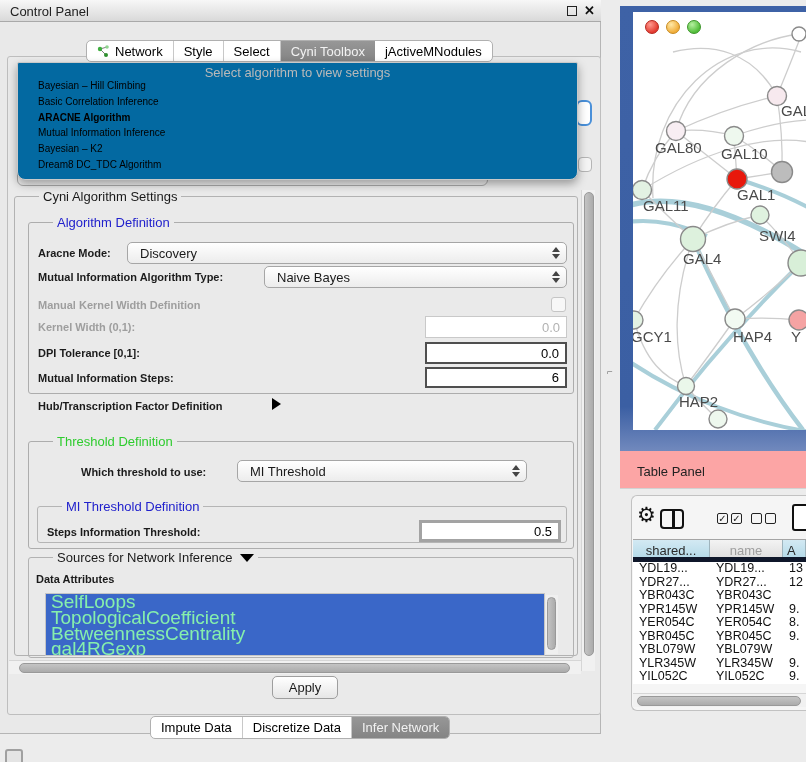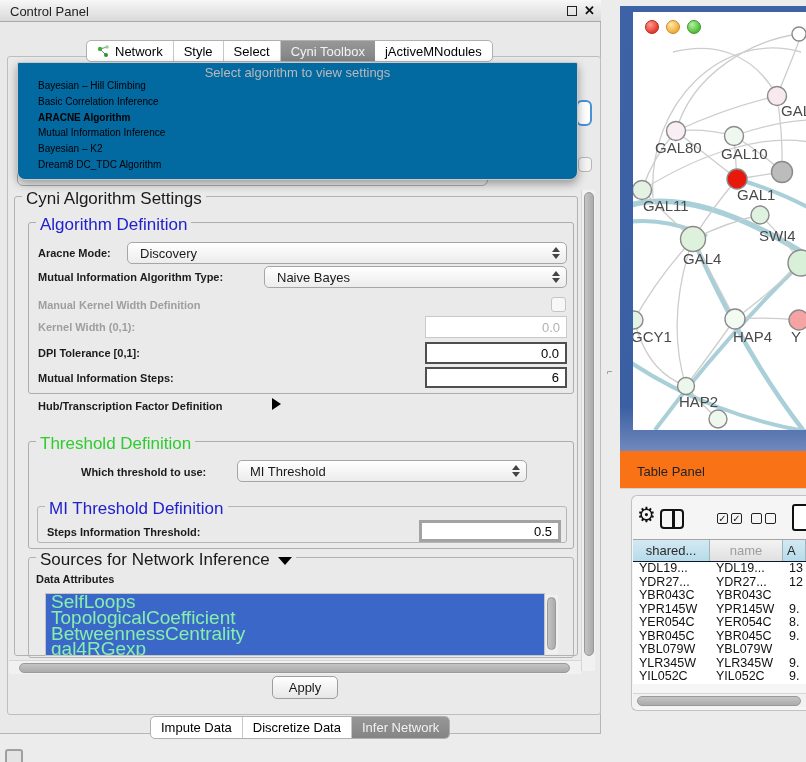--- a/index.html
+++ b/index.html
@@ -40,21 +40,21 @@
                 border-radius:6px; background:linear-gradient(#fdfdfd,#ededed); }
   .frag-blue { left:576px; top:100px; width:16px; height:26px; border:2.5px solid #4a90d9;
                border-radius:6px; background:#fff; }
   .frag-gray { left:578px; top:157px; width:14px; height:15px; border:1px solid #b5b5b5;
                border-radius:4px; background:#f4f4f4; }
   .outer-panel { left:7px; top:56px; width:594px; height:659px; border:1px solid #bebebe;
                  border-radius:3px; background:#eaeaea; }
 
   
   .groupbox { border:1px solid #b2b2b2; border-radius:3px; }
-  .legend { position:absolute; font-size:17px; background:#eaeaea; padding:0 4px; white-space:nowrap; }
+  .legend { position:absolute; font-size:13px; background:#eaeaea; padding:0 4px; white-space:nowrap;margin-left:17px; }
   .blabel { font-size:11px; font-weight:bold; color:#1b1b1b; white-space:nowrap; }
   .gray { color:#9e9e9e !important; }
   .combo { background:linear-gradient(#ffffff,#ececec); border:1px solid #a6a6a6;
            border-radius:5px; font-size:13px; display:flex; align-items:center;gap:40px; }
   .combo .ctext { padding-left:12px; flex:1; }
   .stepper { width:16px; display:flex; flex-direction:column; align-items:center; gap:2px; padding-right:4px; }
   .tri-up { width:0; height:0; border-left:4px solid transparent; border-right:4px solid transparent;
             border-bottom:5px solid #444; }
   .tri-dn { width:0; height:0; border-left:4px solid transparent; border-right:4px solid transparent;
             border-top:5px solid #444; }
@@ -87,35 +87,35 @@
   
   .net-window { left:620px; top:6px; width:186px; height:445px;
                 background:linear-gradient(#3e62a6 0%, #3b5fa3 90%, #7189bd 100%); }
   .net-canvas { position:absolute; left:13px; top:6px; right:0; bottom:21px; background:#fff; overflow:hidden; }
   .tl { position:absolute; top:8px; width:14px; height:14px; border-radius:50%; }
   .tl-red { left:12px; background:radial-gradient(circle at 35% 30%, #ff9a90, #e33b30 70%); border:1px solid #b5251d;}
   .tl-yellow { left:33px; background:radial-gradient(circle at 35% 30%, #ffe9a8, #f0ad3a 70%); border:1px solid #c78a1e;}
   .tl-green { left:54px; background:radial-gradient(circle at 35% 30%, #b5f0a0, #52bd3a 70%); border:1px solid #3a9427;}
 
   
-  .tp-titlebar { left:620px; top:451px; width:186px; height:38px; background:#f97316;
+  .tp-titlebar { left:620px; top:451px; width:186px; height:38px; background:#fca5a5;
                  border-bottom:1px solid #d2d2d2; }
   .tp-title { position:absolute; left:17px; top:13px; font-size:13px; color:#222; }
   .tp-panel { left:631px; top:495px; width:175px; height:216px; background:#f5f5f5;
               border:1px solid #c2c2c2; border-right:none; border-radius:6px 0 0 6px; }
   .gear { position:absolute; left:5px; top:7px; font-size:21px; color:#111; }
   .icon-cols { position:absolute; left:28px; top:13px; width:24px; height:20px;
                border:2.5px solid #111; border-radius:4px; }
   .icon-cols::after { content:""; position:absolute; left:50%; top:0; bottom:0; width:2.5px; background:#111; }
   .cb { position:absolute; top:17px; width:11px; height:11px; border:1.5px solid #222; border-radius:2px;
         font-size:10px; line-height:9px; text-align:center; color:#222; }
   .icon-doc { position:absolute; left:160px; top:8px; width:20px; height:27px;
               border:2.5px solid #111; border-radius:3px; background:#fff; }
   .tbl { position:absolute; left:1px; top:43px; right:0; bottom:0; overflow:hidden; }
-  .tbl-header { display:flex; height:23px; border-top:1px solid #a5a5a5; border-bottom:1px solid #0f172a; }
+  .tbl-header { display:flex; height:23px; border-top:1px solid #a5a5a5; border-bottom:5px solid #0f172a; }
   .th { font-size:13px; color:#2a2a2a; text-align:center; line-height:22px;
         border-right:1px solid #9fb4bd; overflow:hidden; white-space:nowrap; }
   .th.blue { background:linear-gradient(#d3e9f3,#b6dbe9); }
   .th.gray { background:linear-gradient(#f3f3f3,#e0e0e0); }
   .tr { display:flex; height:13.5px; background:#fff; }
   .td { font-size:12.5px; line-height:13.5px; color:#111; white-space:nowrap; overflow:hidden; padding-left:6px; }
   .tp-hscroll { position:absolute; left:1px; bottom:3px; right:0; height:14px; }
 </style>
 </head>
 <body>

